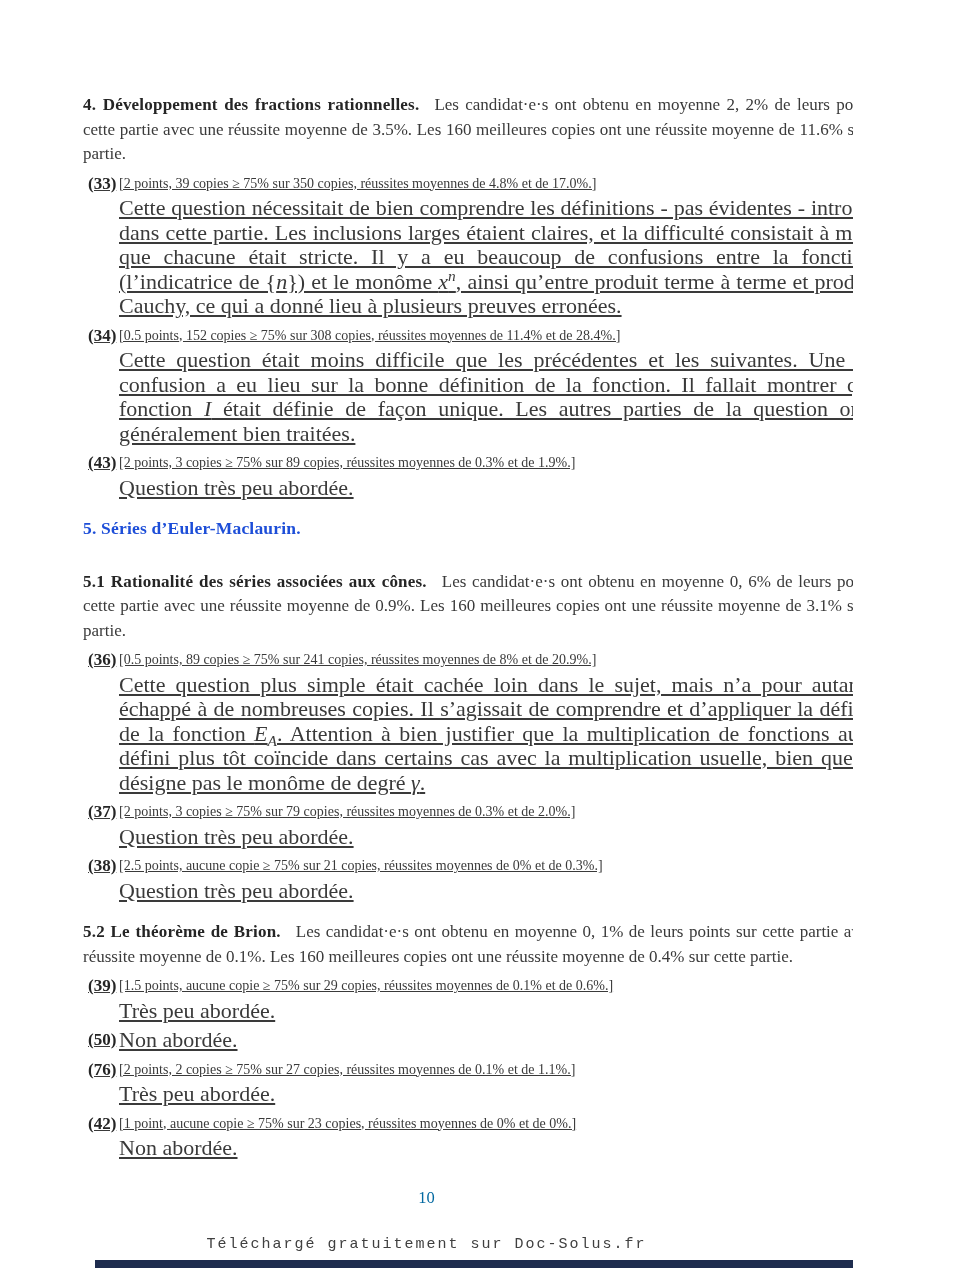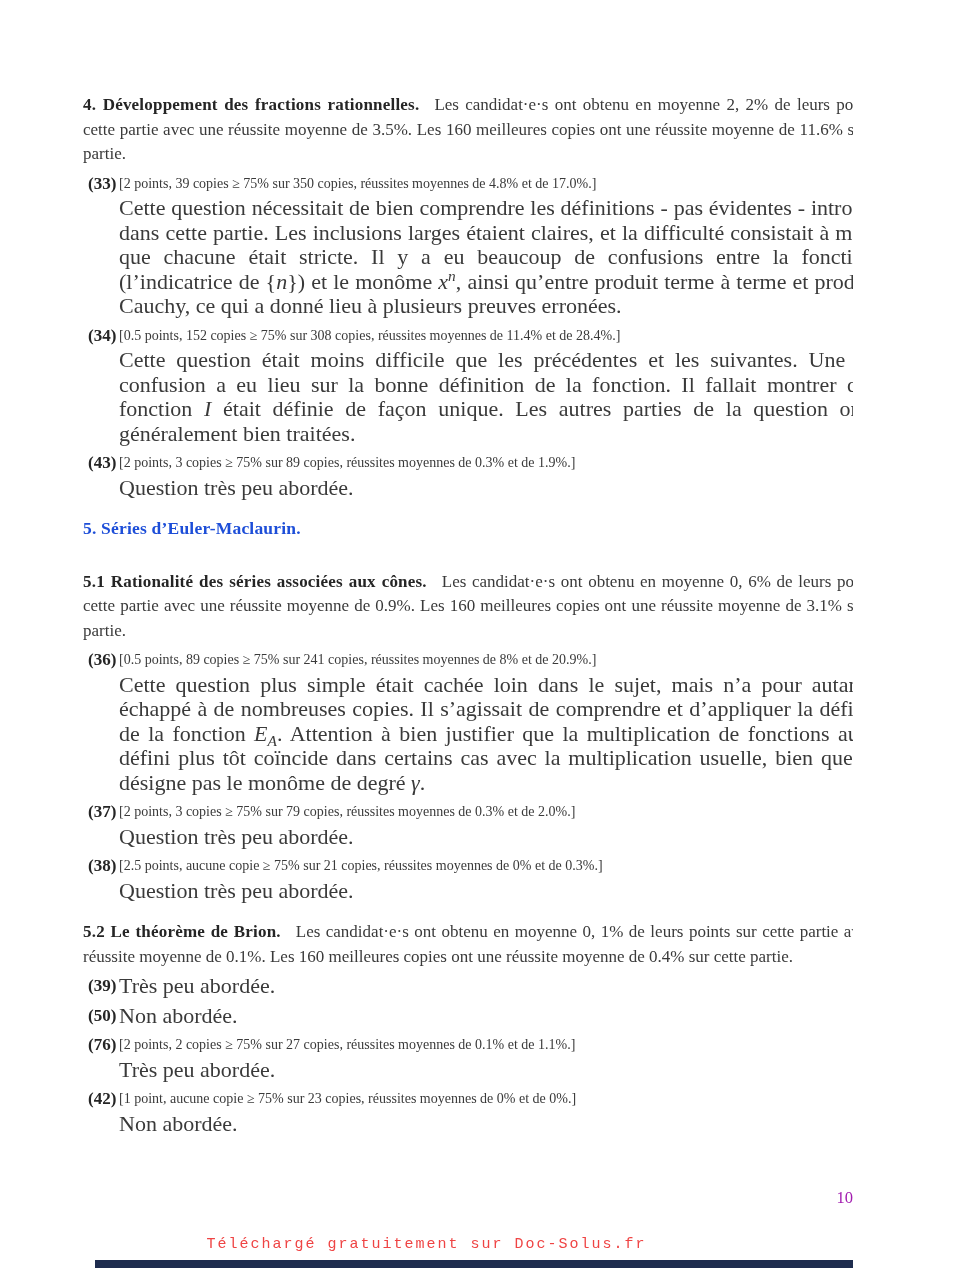--- a/index.html
+++ b/index.html
@@ -41,20 +41,21 @@
     font-size: 17.5px;
     line-height: 24.5px;
     font-weight: bold;
     color: #1d4ed8;
     letter-spacing: 0.2px;
   }
   .item {
     display: flex;
     margin-top: 5px;
     align-items: flex-start;
+    text-decoration: underline;
   }
   .item .num {
     flex: 0 0 31px;
     font-weight: bold;
     color: #252525;
     font-size: 17px;
     line-height: 24.5px;
     margin-left: 5px;
   }
   .item .itxt { flex: 1; }
@@ -67,34 +68,34 @@
     line-height: 24.5px;
     text-align: justify;
   }
   sup { font-size: 70%; line-height: 0; }
   sub { font-size: 70%; line-height: 0; }
   .pagenum {
     position: absolute;
     top: 1188px;
     left: 0;
     right: 0;
-    text-align: right;
+    text-align: center;
     font-size: 16.5px;
-    color: #a21caf;
+    color: #0369a1;
   }
   .watermark {
     position: absolute;
     top: 1236px;
     left: 0;
     right: 0;
     text-align: center;
     font-family: "Liberation Mono", "DejaVu Sans Mono", monospace;
     font-size: 15px;
     letter-spacing: 2px;
-    color: #ef4444;
+    color: #404040;
   }
   .bottom-bar {
     position: absolute;
     top: 1260px;
     left: 95px;
     width: 845px;
     height: 8px;
   }
 </style>
 </head>
@@ -155,20 +156,21 @@
         <div class="meta">[2.5 points, aucune copie ≥ 75% sur 21 copies, réussites moyennes de 0% et de 0.3%.]</div>
         <div class="ibody">Question très peu abordée.</div>
       </div>
     </div>
 
     <p class="lead sub52"><b class="shead">5.2 Le théorème de Brion.</b><span>Les candidat·e·s ont obtenu en moyenne 0, 1% de leurs points sur cette partie avec une réussite moyenne de 0.1%. Les 160 meilleures copies ont une réussite moyenne de 0.4% sur cette partie.</span></p>
 
     <div class="item">
       <div class="num">(39)</div>
       <div class="itxt">
+        <div class="meta">[1.5 points, aucune copie ≥ 75% sur 29 copies, réussites moyennes de 0.1% et de 0.6%.]</div>
         <div class="ibody">Très peu abordée.</div>
       </div>
     </div>
 
     <div class="item">
       <div class="num">(50)</div>
       <div class="itxt">
         <div class="ibody">Non abordée.</div>
       </div>
     </div>

